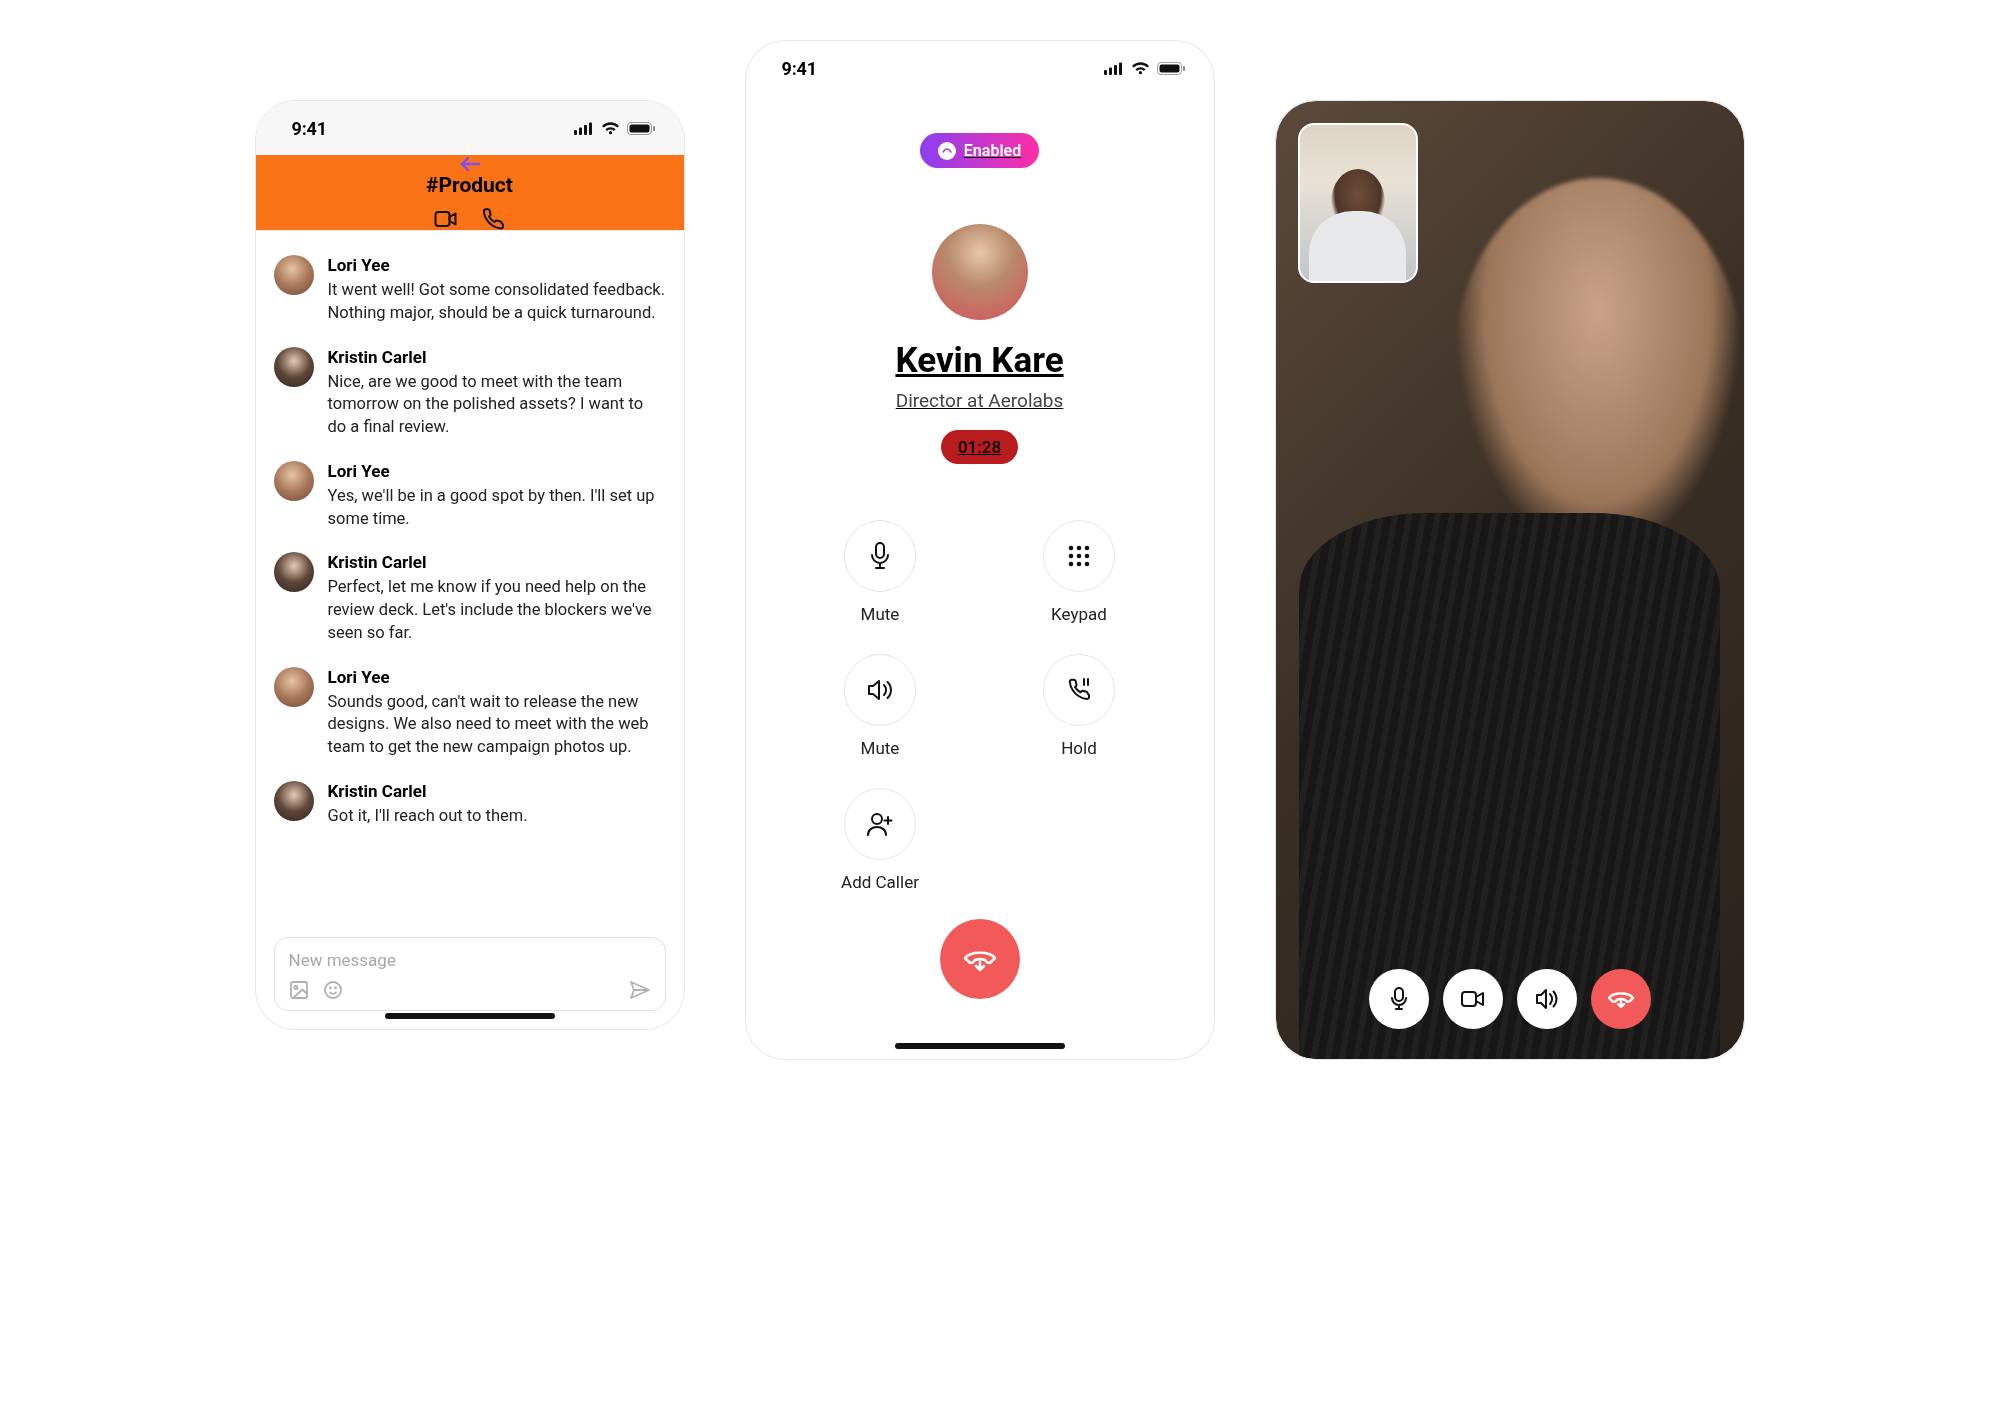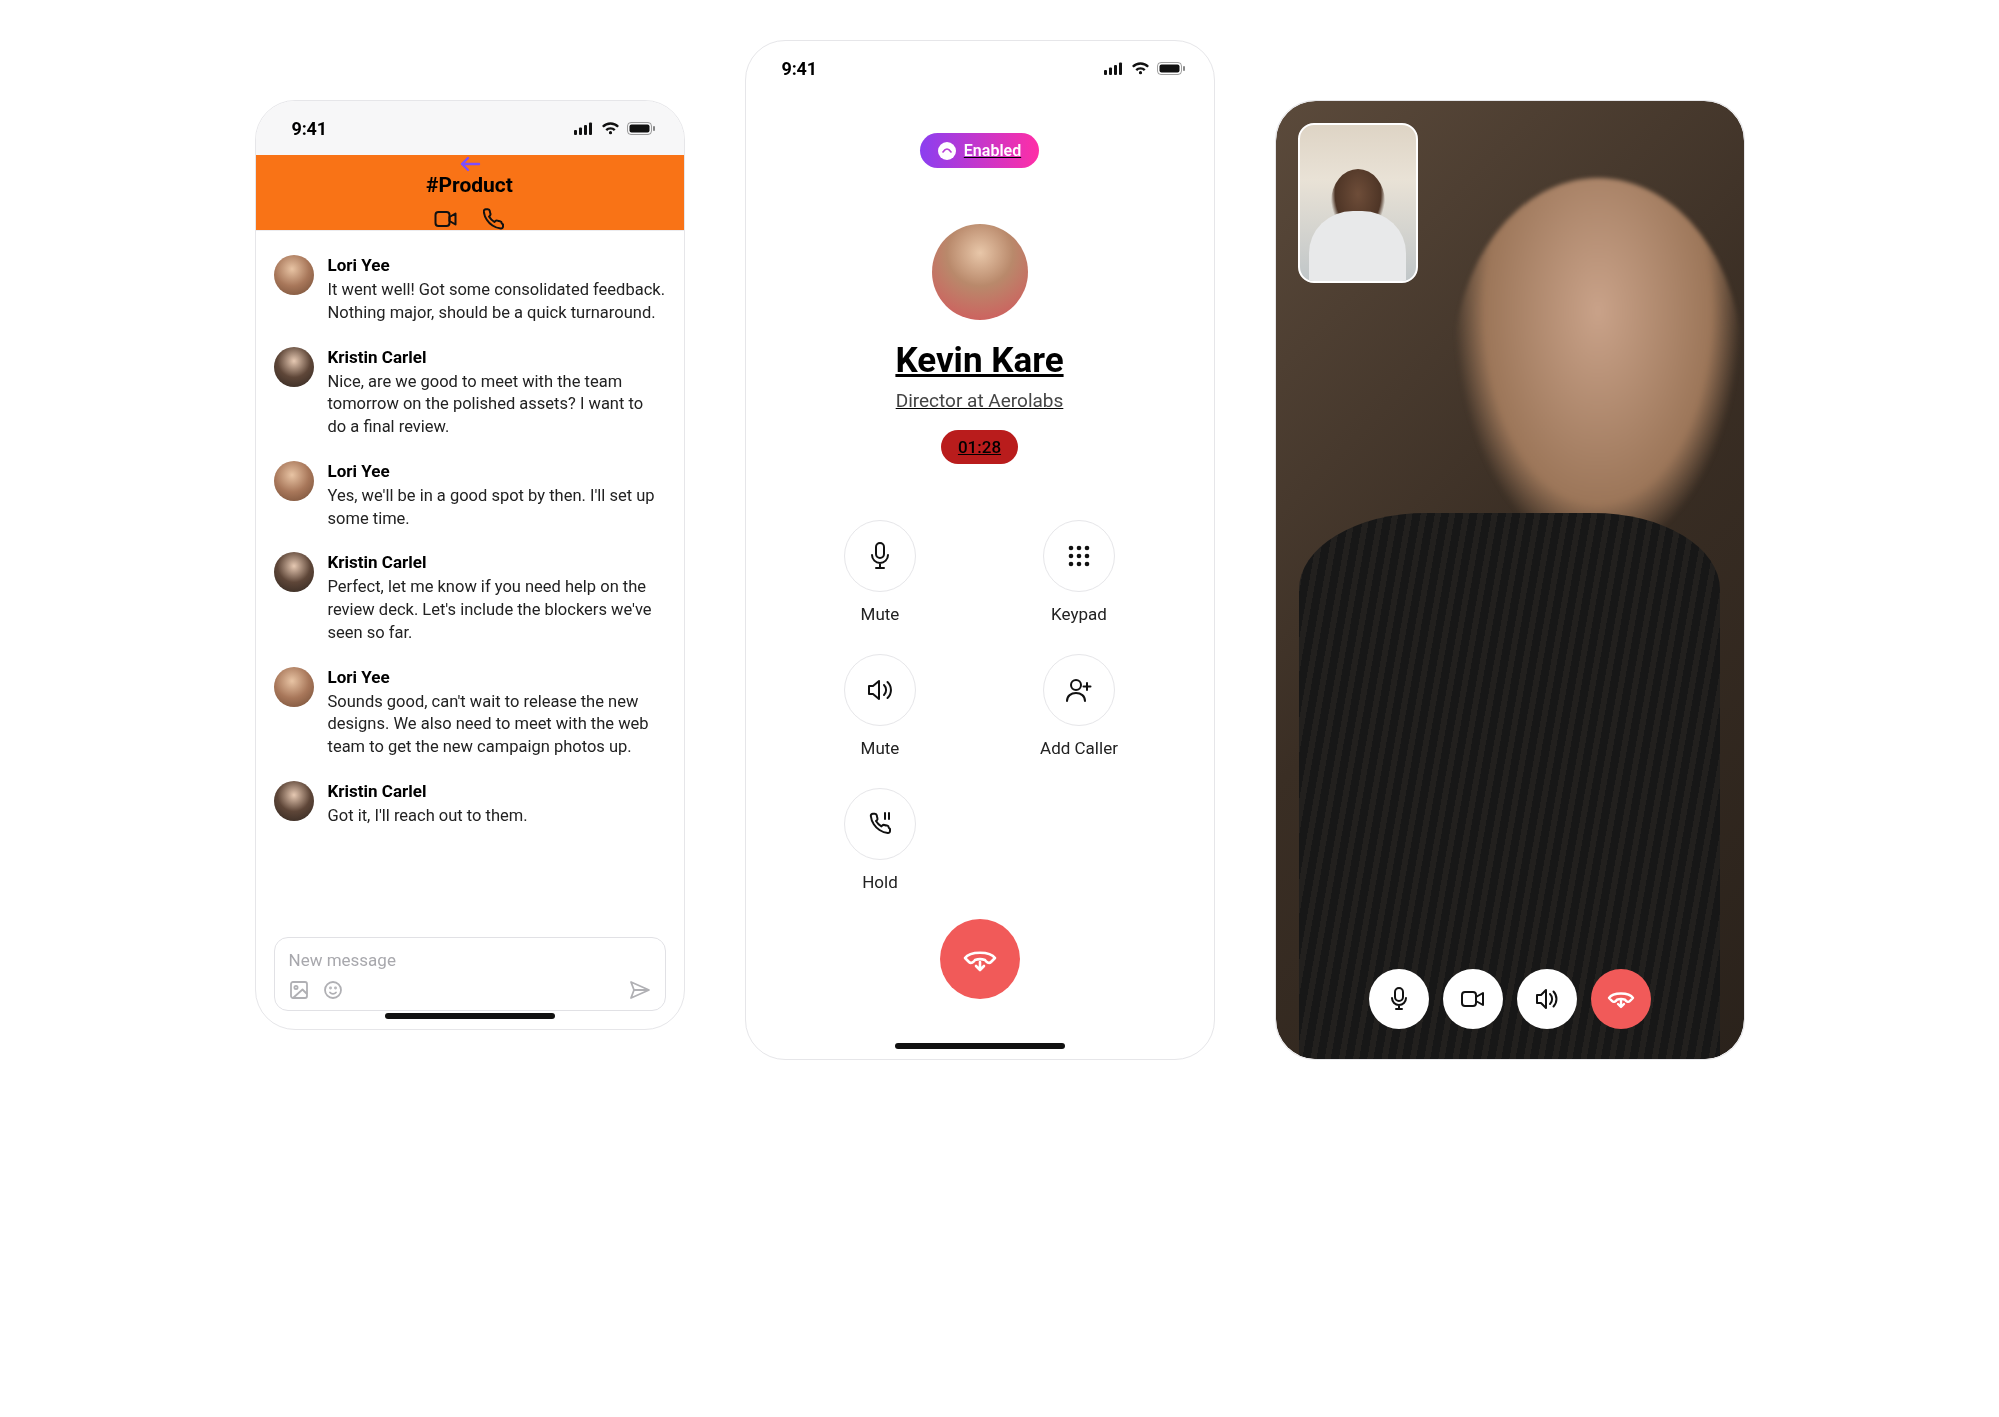--- a/index.html
+++ b/index.html
@@ -297,35 +297,35 @@
       <div class="call-circ">
           <svg width="28" height="24" fill="none" stroke="#111" stroke-width="2" stroke-linecap="round" stroke-linejoin="round">
             <path d="M3 8h4l6-5v18l-6-5H3z"></path>
             <path d="M18 7a7 7 0 010 10M21.5 4a11 11 0 010 16"></path>
           </svg>
         </div>
       <span class="call-label">Mute</span>
     </div>
     <div class="call-btn">
       <div class="call-circ">
+          <svg width="28" height="28" fill="none" stroke="#111" stroke-width="2" stroke-linecap="round" stroke-linejoin="round">
+            <path d="M24 19v2a2 2 0 01-2.2 2 19 19 0 01-8.3-3 18.7 18.7 0 01-5.7-5.7A19 19 0 014.8 6 2 2 0 016.8 3.8h2a2 2 0 012 1.7c.1.9.3 1.8.6 2.6a2 2 0 01-.5 2.1L10 11a15 15 0 005.4 5.4l.9-.9a2 2 0 012.1-.5c.8.3 1.7.5 2.6.6a2 2 0 011.7 2z"></path>
+            <path d="M19 3v6M23 3v6"></path>
+          </svg>
+        </div>
+      <span class="call-label">Hold</span>
+    </div>
+    <div class="call-btn">
+      <div class="call-circ">
           <svg width="28" height="26" fill="none" stroke="#111" stroke-width="2" stroke-linecap="round" stroke-linejoin="round">
             <circle cx="11" cy="8" r="5"></circle>
             <path d="M2 24c0-5 4-8 9-8s9 3 9 8M22 6v7M18.5 9.5h7"></path>
           </svg>
         </div>
       <span class="call-label">Add Caller</span>
-    </div>
-    <div class="call-btn">
-      <div class="call-circ">
-          <svg width="28" height="28" fill="none" stroke="#111" stroke-width="2" stroke-linecap="round" stroke-linejoin="round">
-            <path d="M24 19v2a2 2 0 01-2.2 2 19 19 0 01-8.3-3 18.7 18.7 0 01-5.7-5.7A19 19 0 014.8 6 2 2 0 016.8 3.8h2a2 2 0 012 1.7c.1.9.3 1.8.6 2.6a2 2 0 01-.5 2.1L10 11a15 15 0 005.4 5.4l.9-.9a2 2 0 012.1-.5c.8.3 1.7.5 2.6.6a2 2 0 011.7 2z"></path>
-            <path d="M19 3v6M23 3v6"></path>
-          </svg>
-        </div>
-      <span class="call-label">Hold</span>
     </div>
   </div>
 
   <div class="hangup">
     <svg width="40" height="34" fill="none" stroke="#fff" stroke-width="2.6" stroke-linecap="round" stroke-linejoin="round">
         <path d="M5 16c5-7 25-7 30 0l-4 4c-2 2-5 0-6-2-3-1-7-1-10 0-1 2-4 4-6 2l-4-4z"></path>
         <path d="M20 20v7M16 24l4 4 4-4"></path>
       </svg>
   </div>
 

